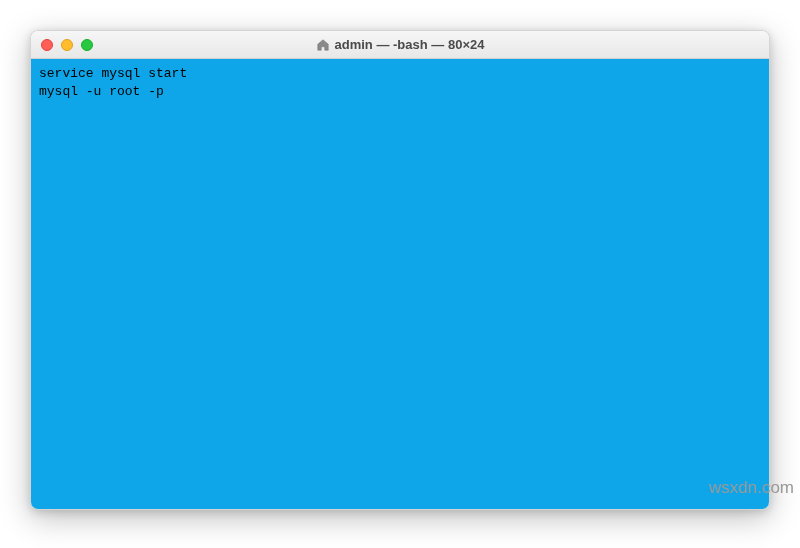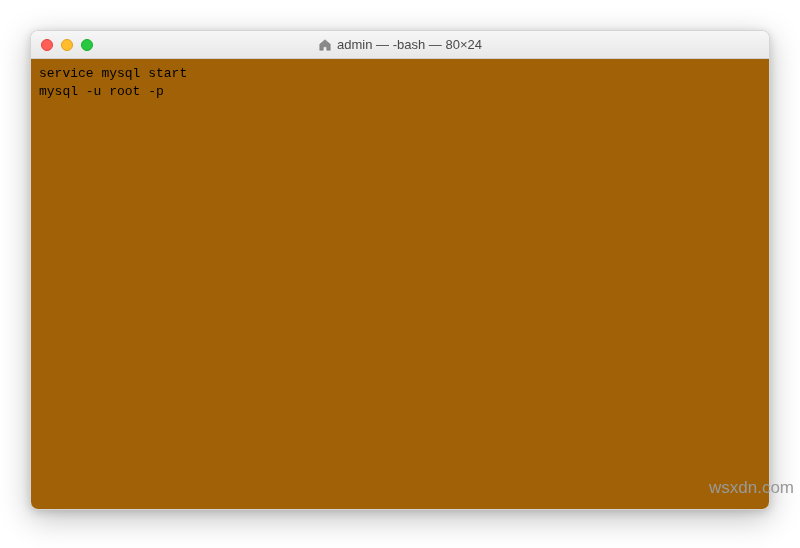--- a/index.html
+++ b/index.html
@@ -63,29 +63,30 @@
       position: absolute;
       left: 0;
       right: 0;
       display: flex;
       align-items: center;
       justify-content: center;
       gap: 5px;
       pointer-events: none;
       font-size: 13px;
       color: #4a4a4a;
+      font-weight: bold;
     }
     .home-icon {
       width: 14px;
       height: 14px;
       display: inline-block;
     }
     .terminal-body {
       flex: 1;
-      background: #a16207;
+      background: #0ea5e9;
       padding: 6px 8px;
       font-family: Menlo, Monaco, "Courier New", monospace;
       font-size: 13px;
       color: #000;
       line-height: 1.35;
       white-space: pre;
       overflow: hidden;
     }
     .watermark {
       position: fixed;

